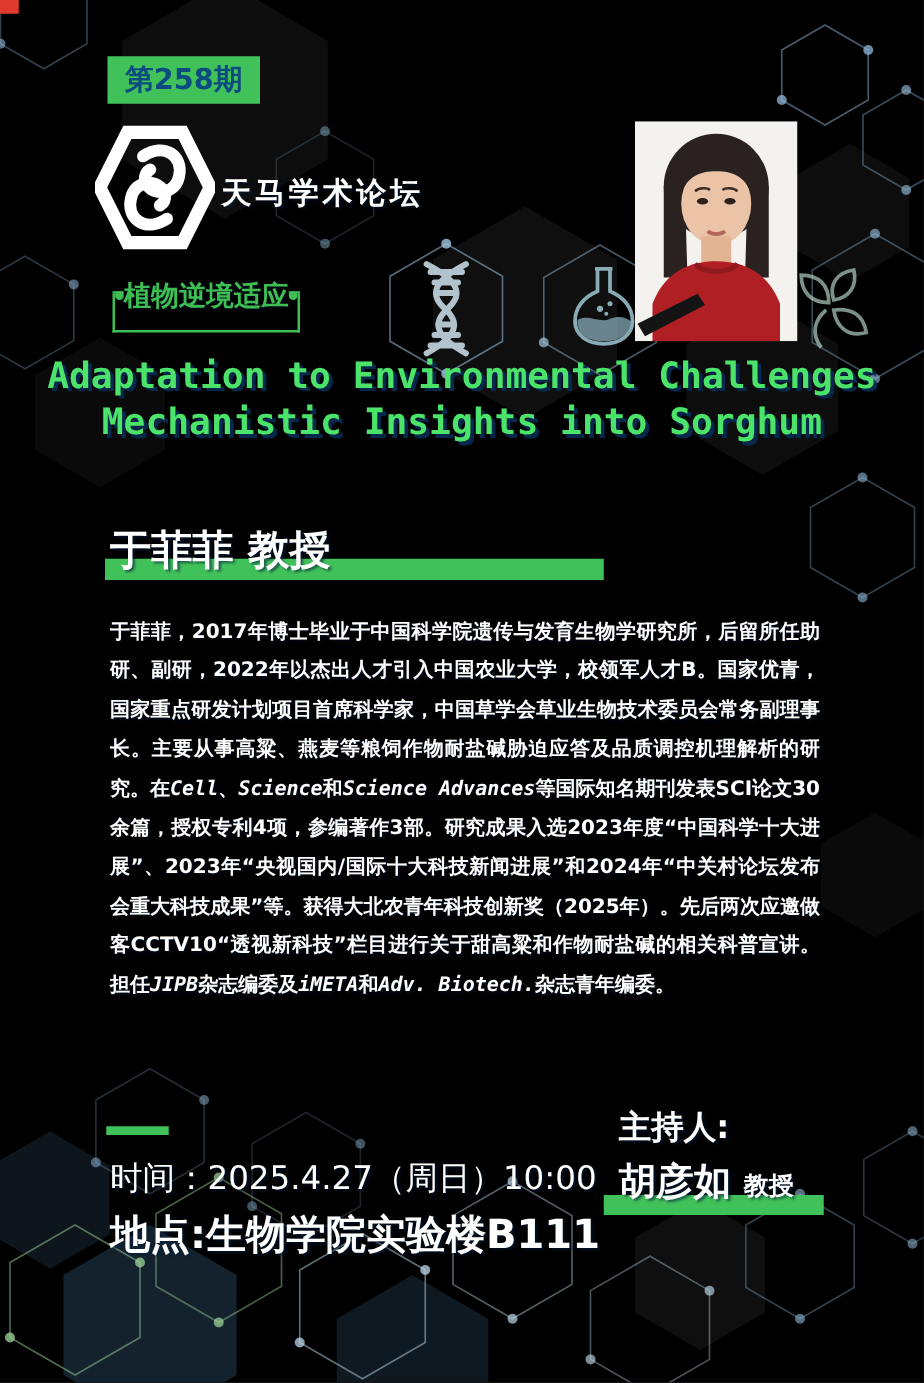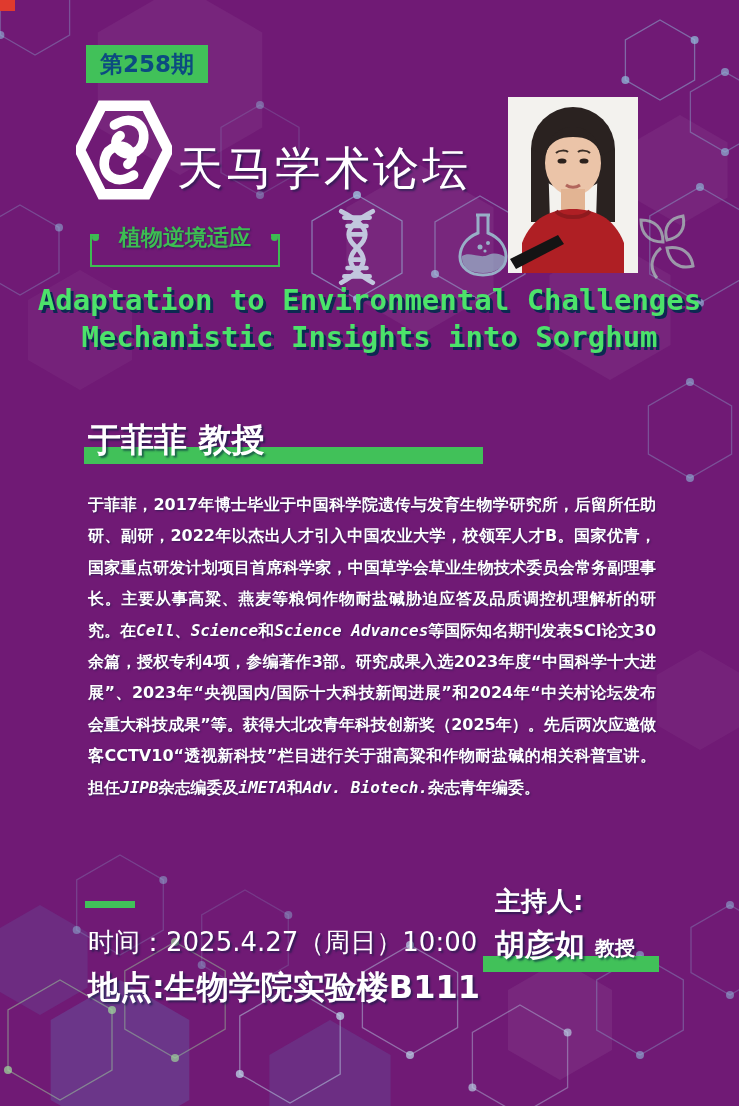--- a/index.html
+++ b/index.html
@@ -1,18 +1,18 @@
 <!DOCTYPE html>
 <html><head>
 <meta charset="utf-8">
 <style>
   html,body{margin:0;padding:0;background:#222;}
   #poster{
     position:relative;width:739px;height:1106px;overflow:hidden;
-    background:#701a75;
+    background:#000000;
     font-family:"DejaVu Sans",sans-serif;
   }
   #bg-decor{position:absolute;left:0;top:0;width:739px;height:1106px;z-index:0;}
   .abs{position:absolute;}
 
   
   .corner-marker{left:0;top:0;width:15px;height:11px;background:#E03A2E;z-index:3;}
 
   
   .issue-badge{
@@ -22,27 +22,27 @@
   }
 
   
   .logo-icon{left:76px;top:94px;z-index:3;}
   .logo-org{
     left:178px;top:103px;color:#fff;font-size:26px;z-index:3;
     font-family:"DejaVu Serif",serif;font-style:italic;font-weight:bold;
     letter-spacing:1px;text-shadow:1px 1px 2px rgba(0,30,60,.5);
   }
   .logo-forum{
-    left:177px;top:138px;color:#fff;font-size:46px;font-weight:normal;z-index:3;
+    left:177px;top:138px;color:#fff;font-size:24px;font-weight:bold;z-index:3;
     letter-spacing:3px;text-shadow:2px 2px 2px rgba(0,30,60,.5);
   }
 
   
   .topic-tag{left:88px;top:221px;z-index:3;color:#3DBD52;font-weight:bold;font-size:22px;}
-  .topic-tag .tag-inner{position:relative;display:inline-flex;align-items:center;gap:20px;padding:0 4px;}
+  .topic-tag .tag-inner{position:relative;display:inline-flex;align-items:center;gap:0;padding:0 4px;}
   .tag-dot{width:7px;height:7px;border-radius:50%;background:#3DBD52;display:inline-block;}
   .tag-bracket{
     position:absolute;left:2px;right:2px;top:13px;height:29px;
     border-left:2px solid #3DBD52;border-right:2px solid #3DBD52;border-bottom:2px solid #3DBD52;
   }
   .tag-bracket::before,.tag-bracket::after{
     content:"";position:absolute;top:-2px;width:9px;height:2px;background:#3DBD52;
   }
   .tag-bracket::before{left:-2px;}
   .tag-bracket::after{right:-2px;}

